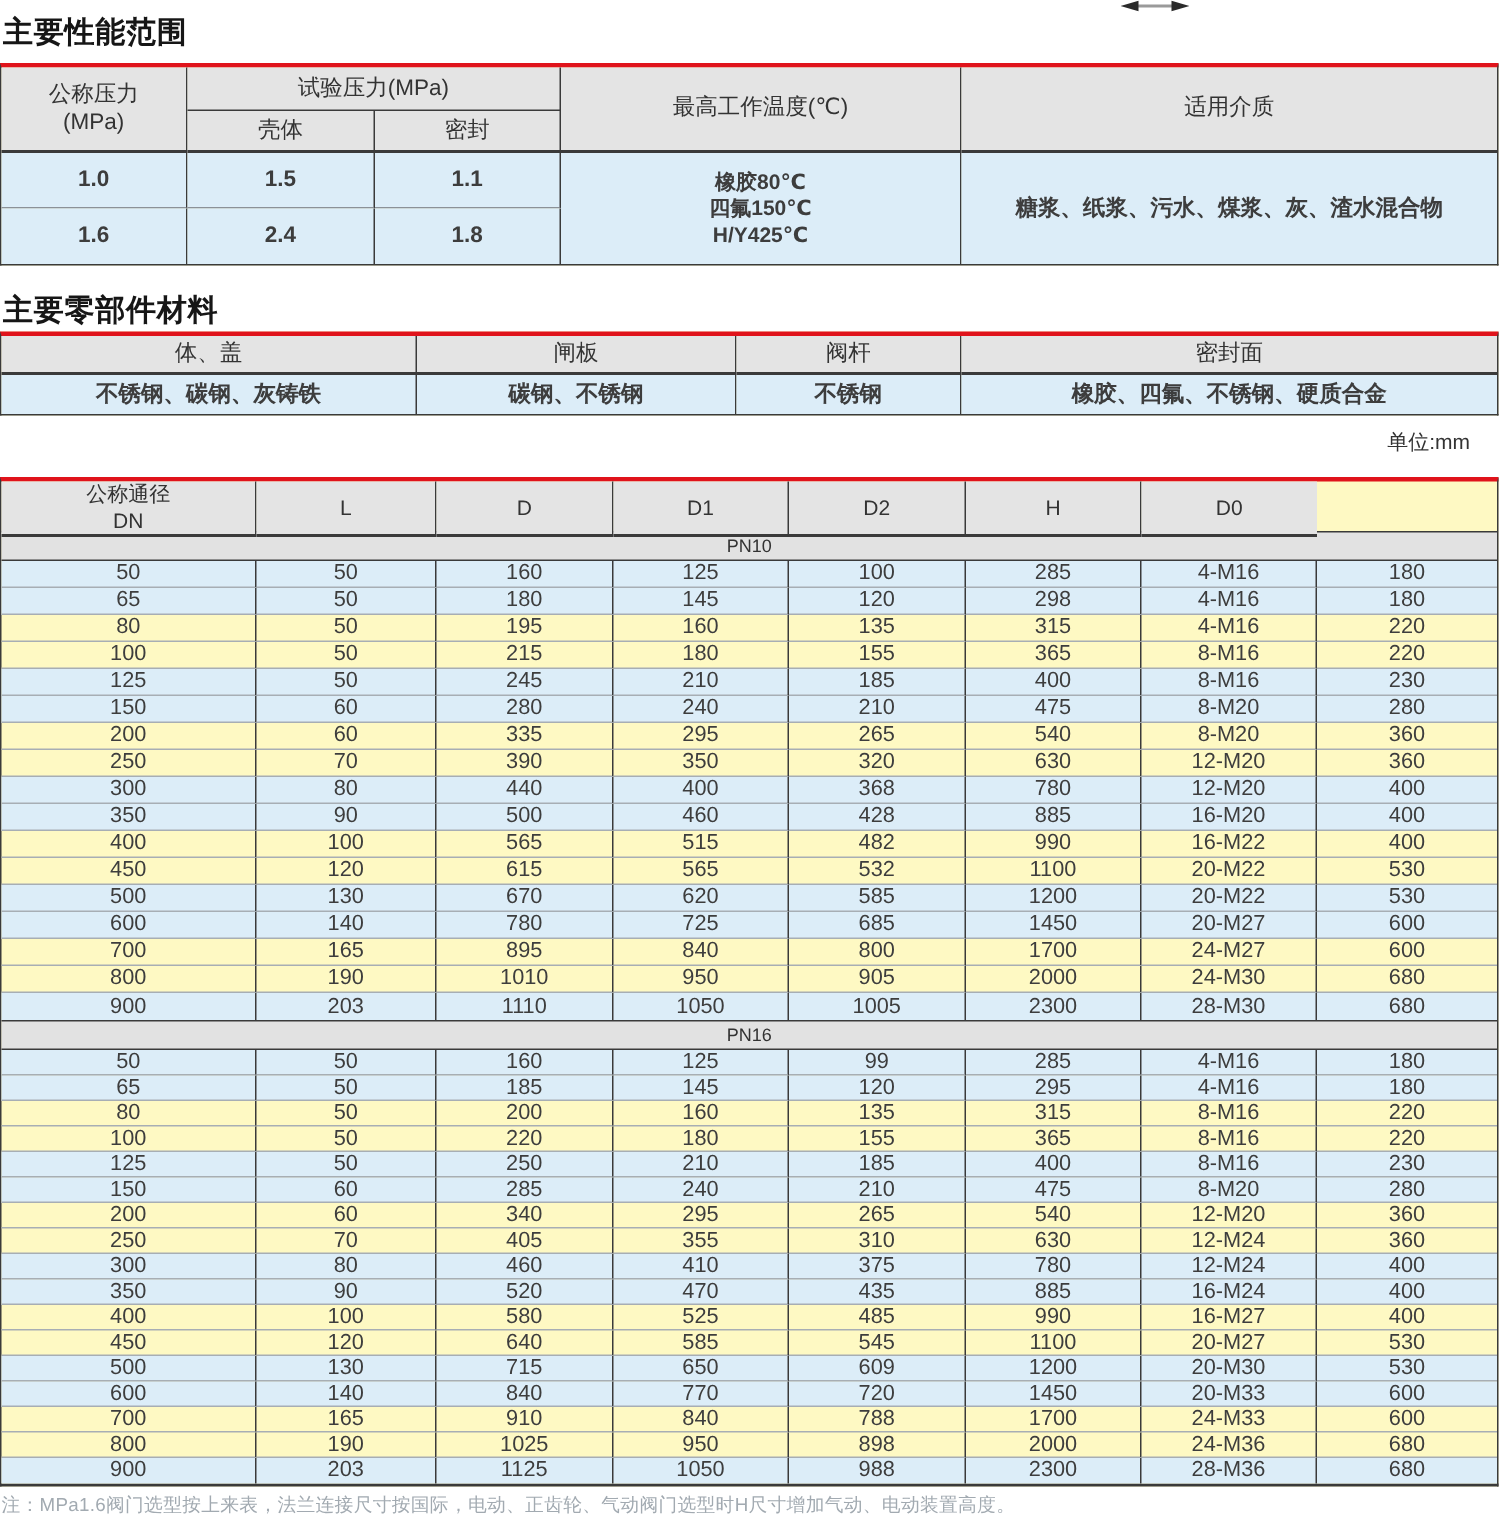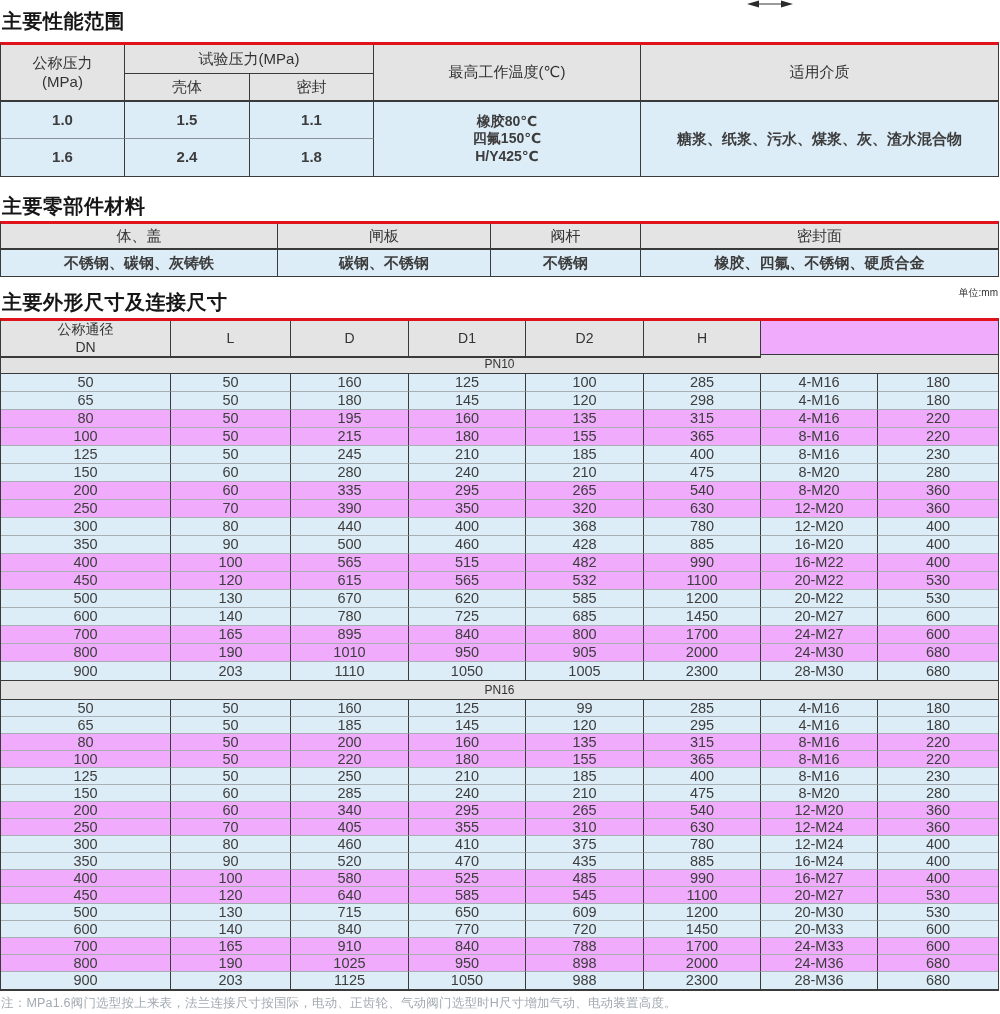--- a/index.html
+++ b/index.html
@@ -5,21 +5,21 @@
   * { margin:0; padding:0; box-sizing:border-box; }
   html,body { width:1000px; height:1014px; background:#ffffff; overflow:hidden;
               font-family:"Liberation Sans","DejaVu Sans",sans-serif; }
   .page { position:relative; width:1000px; height:1014px; background:#fff; }
 
   .sec-title { position:absolute; left:2px; font-size:20px; font-weight:700;
                color:#161616; letter-spacing:0.5px; }
 
   
   .tbl { position:absolute; left:0; width:999px; border:1px solid #3a3a3a;
-         border-top:3px solid #e0131b; background:#f0abfc; }
+         border-top:3px solid #e0131b; background:#fef9c3; }
   .cell { display:flex; align-items:center; justify-content:center; text-align:center;
           border-right:1px solid #3a3a3a; border-bottom:1px solid #3a3a3a;
           color:#3d3d3d; font-size:15px; line-height:1.25; }
   .hd   { background:#e4e4e4; color:#333; }
   .bl   { background:#dcedf8;font-weight:bold; }
   .noR  { border-right:none; }
   .noB  { border-bottom:none; }
   .sep  { border-bottom-width:2px; }
   .pre  { white-space:pre-line; }
 
@@ -28,21 +28,21 @@
         grid-template-columns:124px 125px 124px 267px auto;
         grid-template-rows:29px 28px 37px 37px; }
   .t1 .lightline { border-bottom:1px solid #8b9198; }
 
   
   .t2 { top:221px; display:grid;
         grid-template-columns:277px 213px 150px auto;
         grid-template-rows:26px 26px; }
 
   
-  .unit { position:absolute; top:286px; right:2px; font-size:10px; color:#333; }
+  .unit { position:absolute; top:286px; right:20px; font-size:14px; color:#333; }
 
   .t3 { top:318px; }
   .dim-head { display:grid; grid-template-columns:170px 120px 118px 117px 118px 117px 117px auto;
               height:33px; }
   .dim-head .cell { font-size:14px; }
   .band-row { height:20px; background:#e2e2e2; border-bottom:1px solid #3a3a3a;
               border-top:1px solid #3a3a3a; display:flex; align-items:center;
               justify-content:center; font-size:12px; color:#333; }
   .dim-row { display:grid; grid-template-columns:170px 120px 118px 117px 118px 117px 117px auto; }
   .rows.pn10 .dim-row { height:18px; }
@@ -103,31 +103,31 @@
     <div class="cell hd sep">闸板</div>
     <div class="cell hd sep">阀杆</div>
     <div class="cell hd sep noR">密封面</div>
     <div class="cell bl noB">不锈钢、碳钢、灰铸铁</div>
     <div class="cell bl noB">碳钢、不锈钢</div>
     <div class="cell bl noB">不锈钢</div>
     <div class="cell bl noB noR">橡胶、四氟、不锈钢、硬质合金</div>
   </div>
 
   <div class="unit">单位:mm</div>
-  <div class="sec-title" style="top:289px">主要外形尺寸及连接尺寸</div>
 
   <div class="tbl t3">
     <div class="dim-head">
       <div class="cell hd pre sep">公称通径
 DN</div>
       <div class="cell hd sep">L</div>
       <div class="cell hd sep">D</div>
       <div class="cell hd sep">D1</div>
       <div class="cell hd sep">D2</div>
       <div class="cell hd sep">H</div>
+      <div class="cell hd sep noR">D0</div>
     </div>
     <div id="dim-body">
         <div class="band-row">PN10</div>
         <div class="rows pn10">
           <div class="dim-row blue">
             <div class="dc">50</div>
             <div class="dc">50</div>
             <div class="dc">160</div>
             <div class="dc">125</div>
             <div class="dc">100</div>

